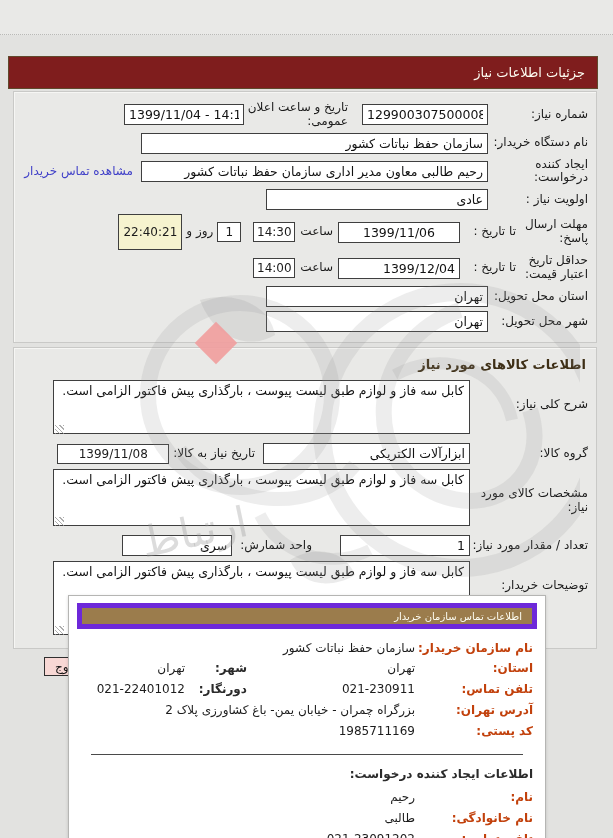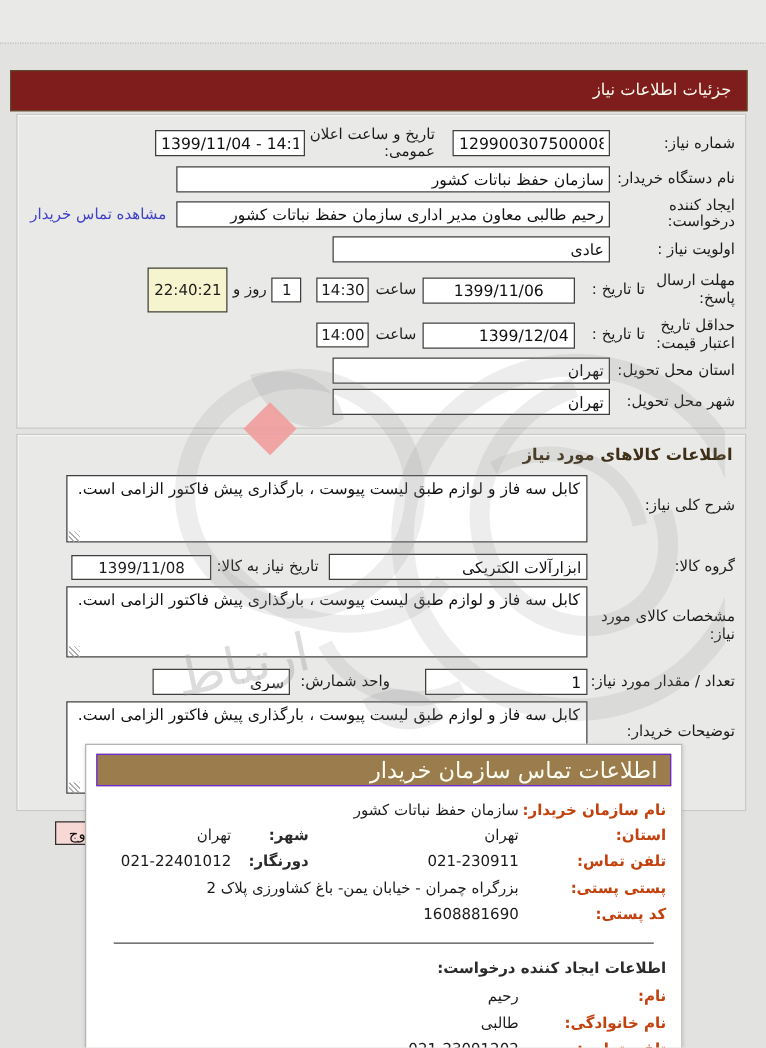--- a/index.html
+++ b/index.html
@@ -91,23 +91,23 @@
   
   .contact-panel {
     position: absolute;
     left: 68px; top: 595px; width: 478px; height: 260px;
     background: #ffffff;
     border: 1px solid #b5b5b3;
     box-shadow: 0 1px 3px rgba(0,0,0,.15);
     padding: 7px 8px;
   }
   .contact-header {
-    height: 26px; background: #9b7c4c; border: 1px solid #6d28d9;
+    height: 26px; background: #9b7c4c; border: 5px solid #6d28d9;
     color: #fdfdf2; display: flex; align-items: center; padding: 0 10px;
-    font-size: 18px;
+    font-size: 10px;
   }
   .crow { display: flex; align-items: flex-start; padding: 3px 4px; min-height: 21px; }
   .clbl  { width: 118px; font-weight: bold; color: #c2410c; flex: 0 0 auto; }
   .cval  { width: 168px; flex: 0 0 auto; }
   .clbl2 { width: 62px; font-weight: bold; color: #2b2b2b; flex: 0 0 auto; }
   .cval2 { flex: 1; }
   .lnum { direction: ltr; unicode-bidi: isolate; display: inline-block; }
   .divider { border-top: 1px solid #4a4a4a; margin: 12px 14px 10px 14px; }
   .csection-title { font-weight: bold; color: #2b2b2b; padding: 2px 4px 6px 4px; }
   .contact-first { padding-top: 12px; }
@@ -253,27 +253,27 @@
   </div>
 
   <div class="crow">
     <span class="clbl">تلفن تماس:</span>
     <span class="cval"><span class="lnum">021-230911</span></span>
     <span class="clbl2">دورنگار:</span>
     <span class="cval2"><span class="lnum">021-22401012</span></span>
   </div>
 
   <div class="crow">
-    <span class="clbl">پستی پستی:</span>
+    <span class="clbl">آدرس تهران:</span>
     <span class="cval2">بزرگراه چمران - خیابان یمن- باغ کشاورزی پلاک 2</span>
   </div>
 
   <div class="crow">
     <span class="clbl">کد پستی:</span>
-    <span class="cval2"><span class="lnum">1608881690</span></span>
+    <span class="cval2"><span class="lnum">1985711169</span></span>
   </div>
 
   <div class="divider"></div>
 
   <div class="csection-title">اطلاعات ایجاد کننده درخواست:</div>
 
   <div class="crow">
     <span class="clbl">نام:</span>
     <span class="cval2">رحیم</span>
   </div>

